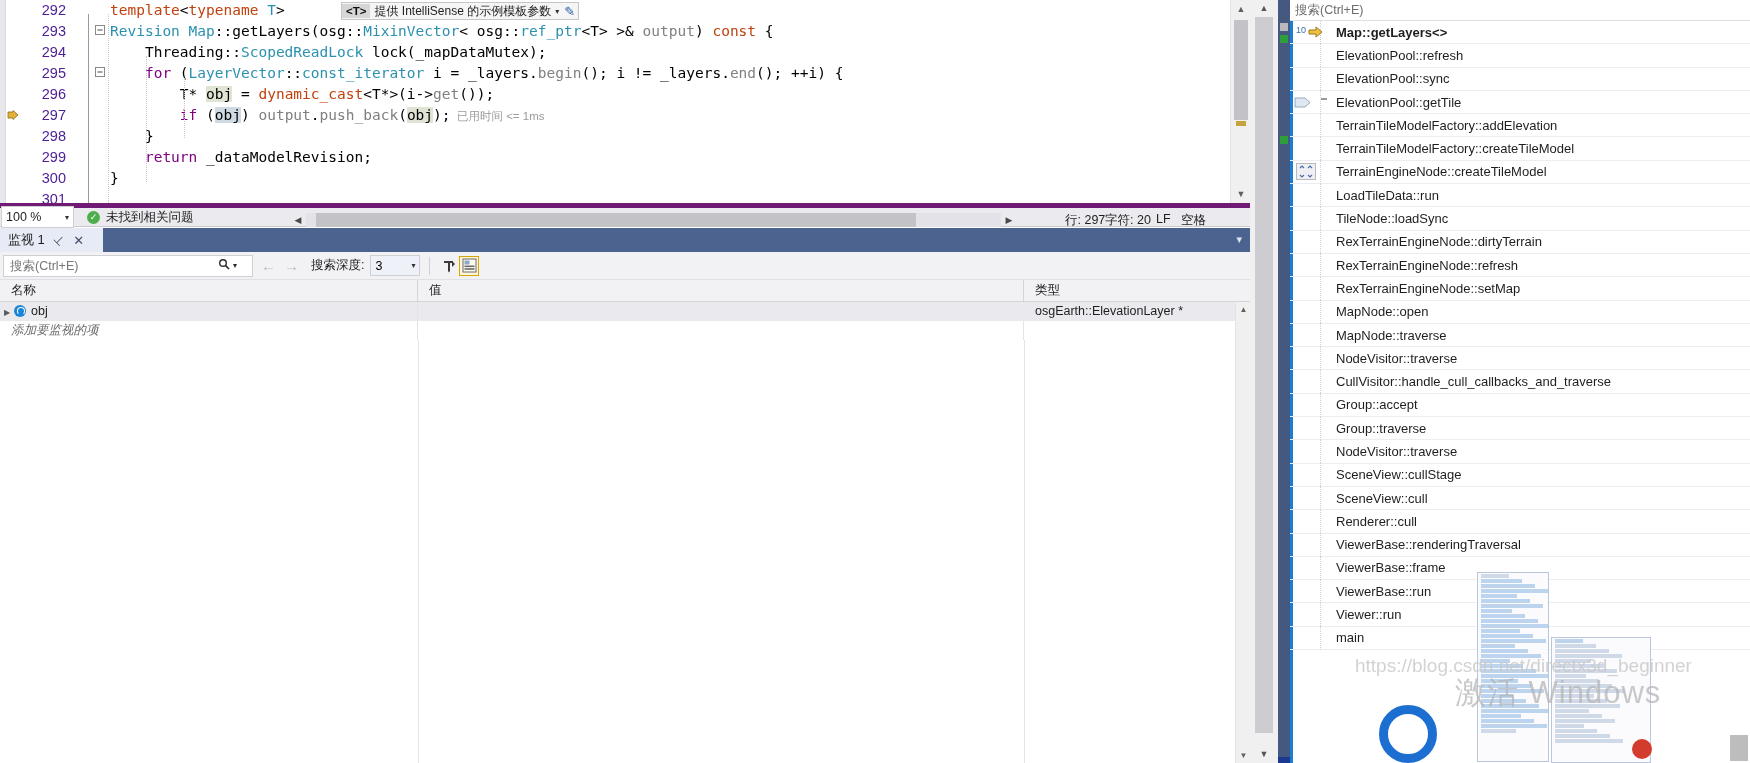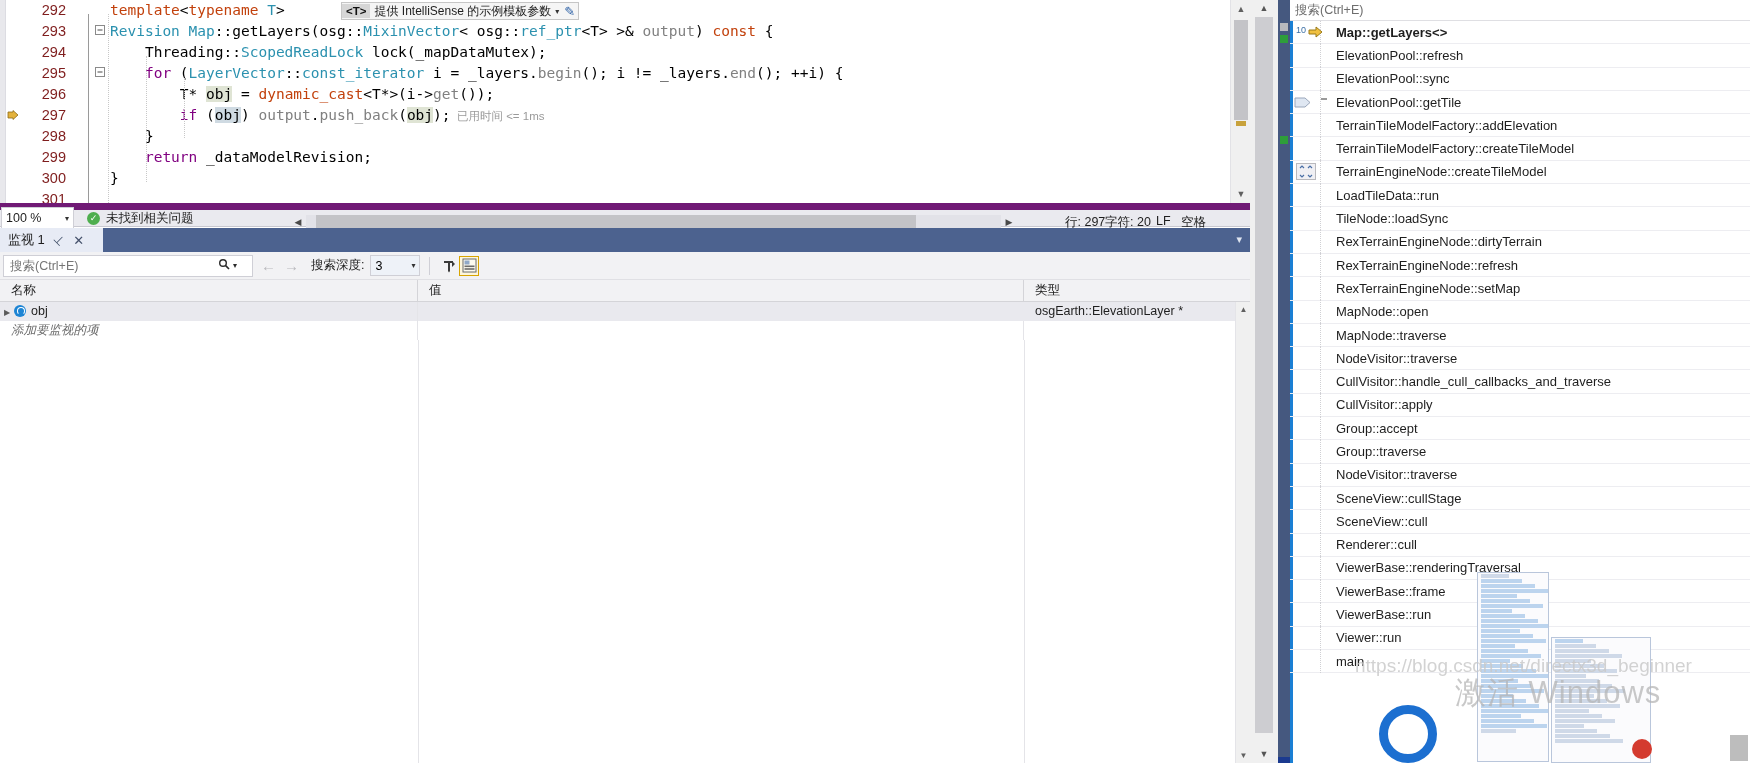--- a/index.html
+++ b/index.html
@@ -15,21 +15,21 @@
 
   
   #editor {
     position: absolute; left:0; top:0; width: 1250px; height: 203px;
     background:#ffffff; overflow:hidden;
   }
   .edge-left { position:absolute; left:0; top:0; width:6px; height:203px; background:#e8e8ec; border-right:1px solid #dcdce2;}
   .code-area { position:absolute; left:0; top:0; width:1230px; height:203px; }
   .code-line { position:relative; height:21px; line-height:21px; white-space:pre;
     font-family:"DejaVu Sans Mono","Liberation Mono",monospace; font-size:14.5px; }
-  .gutter-num { position:absolute; left:0; width:66px; text-align:right; color:#7f1d1d; font-size:14.5px;
+  .gutter-num { position:absolute; left:0; width:66px; text-align:right; color:#4c1d95; font-size:14.5px;
     font-family:"Liberation Sans",sans-serif; }
   .bp-col { position:absolute; left:0; width:26px; text-align:center; }
   .fold-col { position:absolute; left:92px; width:16px; text-align:center; color:#888; font-size:11px;
     font-family:"Liberation Sans",sans-serif; line-height:21px;}
   .code-txt { position:absolute; left:110px; }
   .indent-guide { position:absolute; width:1px; top:0; bottom:0; border-left:1px dotted #c8c8c8; }
 
   
   .k  { color:#c2410c; }      
   .ty { color:#2b91af; }      
@@ -55,21 +55,21 @@
   
   #ed-scroll { position:absolute; right:0; top:0; width:20px; height:203px; background:#f0f0f0; border-left:1px solid #e2e2e6;}
   #ed-scroll .sb-up, #ed-scroll .sb-dn { position:absolute; left:0; width:20px; height:18px; text-align:center; font-size:9px; color:#606060; line-height:18px;}
   #ed-scroll .sb-up { top:0; } #ed-scroll .sb-dn { bottom:0; }
   #ed-scroll .sb-mark { position:absolute; left:5px; width:10px; height:5px; }
   #ed-scroll .sb-thumb { position:absolute; left:3px; width:14px; background:#c3c3c7; }
 
   
   #ed-status {
     position:absolute; left:0; top:203px; width:1250px; height:24px;
-    background:#eaeaef; border-top:7px solid #701a75; border-bottom:1px solid #c8c8d0;
+    background:#eaeaef; border-top:5px solid #701a75; border-bottom:1px solid #c8c8d0;
     display:flex; align-items:center; font-size:12.5px; color:#1e1e1e;
   }
   .zoombox { width:73px; height:22px; margin-left:1px; background:#ffffff; border:1px solid #cfcfd6;
              display:flex; align-items:center; padding:0 4px; font-size:12.5px;}
   .zoombox .zval { flex:1; }
   .zoombox .zarr { font-size:8px; color:#333; }
   .okcircle { width:13px; height:13px; border-radius:50%; background:#4eae4e; color:#fff; font-size:9px;
               display:inline-flex; align-items:center; justify-content:center; margin:0 6px 0 13px;}
   .hscroll-wrap { position:absolute; left:290px; top:3px; width:727px; height:18px; display:flex; align-items:center;}
   .hs-left { width:16px; text-align:center; font-size:9px; color:#4a4a4a;}
@@ -430,26 +430,20 @@
           <div class="cs-icons">
             <div class="cs-tick"></div>
           </div>
           <div class="cs-label">NodeVisitor::traverse</div>
         </div>
         <div class="cs-row">
           <div class="cs-icons">
             <div class="cs-tick"></div>
           </div>
           <div class="cs-label">CullVisitor::handle_cull_callbacks_and_traverse</div>
-        </div>
-        <div class="cs-row">
-          <div class="cs-icons">
-            <div class="cs-tick"></div>
-          </div>
-          <div class="cs-label">CullVisitor::apply</div>
         </div>
         <div class="cs-row">
           <div class="cs-icons">
             <div class="cs-tick"></div>
           </div>
           <div class="cs-label">Group::accept</div>
         </div>
         <div class="cs-row">
           <div class="cs-icons">
             <div class="cs-tick"></div>

